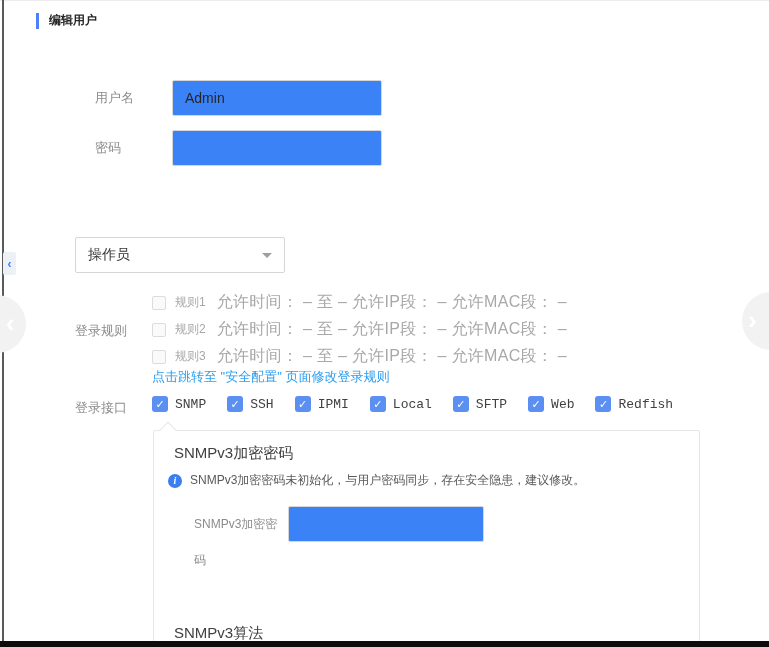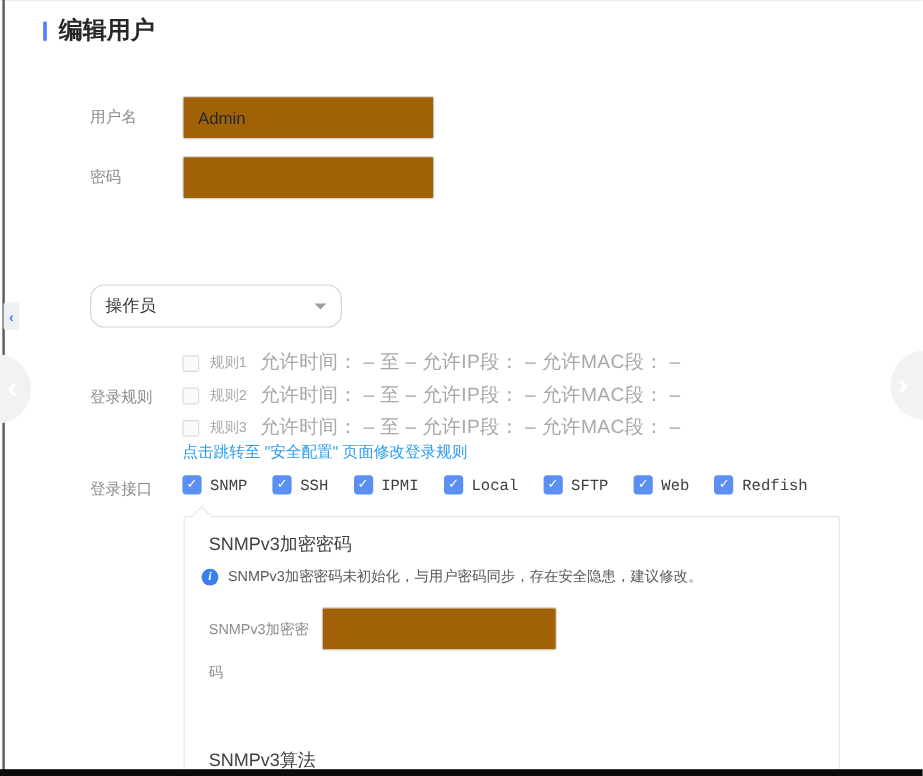--- a/index.html
+++ b/index.html
@@ -11,31 +11,31 @@
     color: #333;
   }
   #app { position: absolute; inset: 0; background: #fff; }
 
   .top-line { position: absolute; top: 0; left: 0; width: 100%; height: 1px; background: #ededed; }
   .left-line { position: absolute; top: 0; left: 2px; width: 2px; height: 100%; background: #5a5a5a; }
   .bottom-bar { position: absolute; bottom: 0; left: 0; width: 100%; height: 6px; background: #0b0b0b; z-index: 30; }
 
   .page-title { position: absolute; top: 12px; left: 36px; display: flex; align-items: center; }
   .title-bar { width: 3px; height: 16px; background: #4d7fff; margin-right: 10px; }
-  .page-title h1 { font-size: 20px; font-weight: bold; color: #262626; }
+  .page-title h1 { font-size: 12px; font-weight: bold; color: #262626; }
 
   .form-row { position: absolute; left: 75px; display: flex; }
-  .form-label { width: 77px; font-size: 13px; color: #8c8c8c; line-height: 36px; flex-shrink: 0; }
+  .form-label { width: 77px; font-size: 13px; color: #8c8c8c; line-height: 36px; flex-shrink: 0; margin-left: 20px; }
   .text-input {
     width: 210px; height: 36px; border: 1px solid #d6d6d6; border-radius: 2px;
-    padding: 0 12px; font-size: 14px; color: #262626; outline: none; background: #a16207;
+    padding: 0 12px; font-size: 14px; color: #262626; outline: none; background: #3b82f6;
     font-family: "Liberation Sans", "DejaVu Sans", sans-serif;
   }
   .select-box {
-    width: 210px; height: 36px; border: 1px solid #d6d6d6; border-radius: 12px;
+    width: 210px; height: 36px; border: 1px solid #d6d6d6; border-radius: 2px;
     padding: 0 12px; font-size: 14px; color: #333; background: #fff;
     display: flex; align-items: center; justify-content: space-between; cursor: pointer; text-align: right;
   }
   .select-caret {
     width: 0; height: 0; border-left: 5px solid transparent; border-right: 5px solid transparent;
     border-top: 5px solid #9aa0a6;
   }
 
   .rules-label { position: absolute; left: 75px; top: 322px; font-size: 13px; color: #8c8c8c; }
   .rules-block { position: absolute; left: 152px; top: 289px; }

